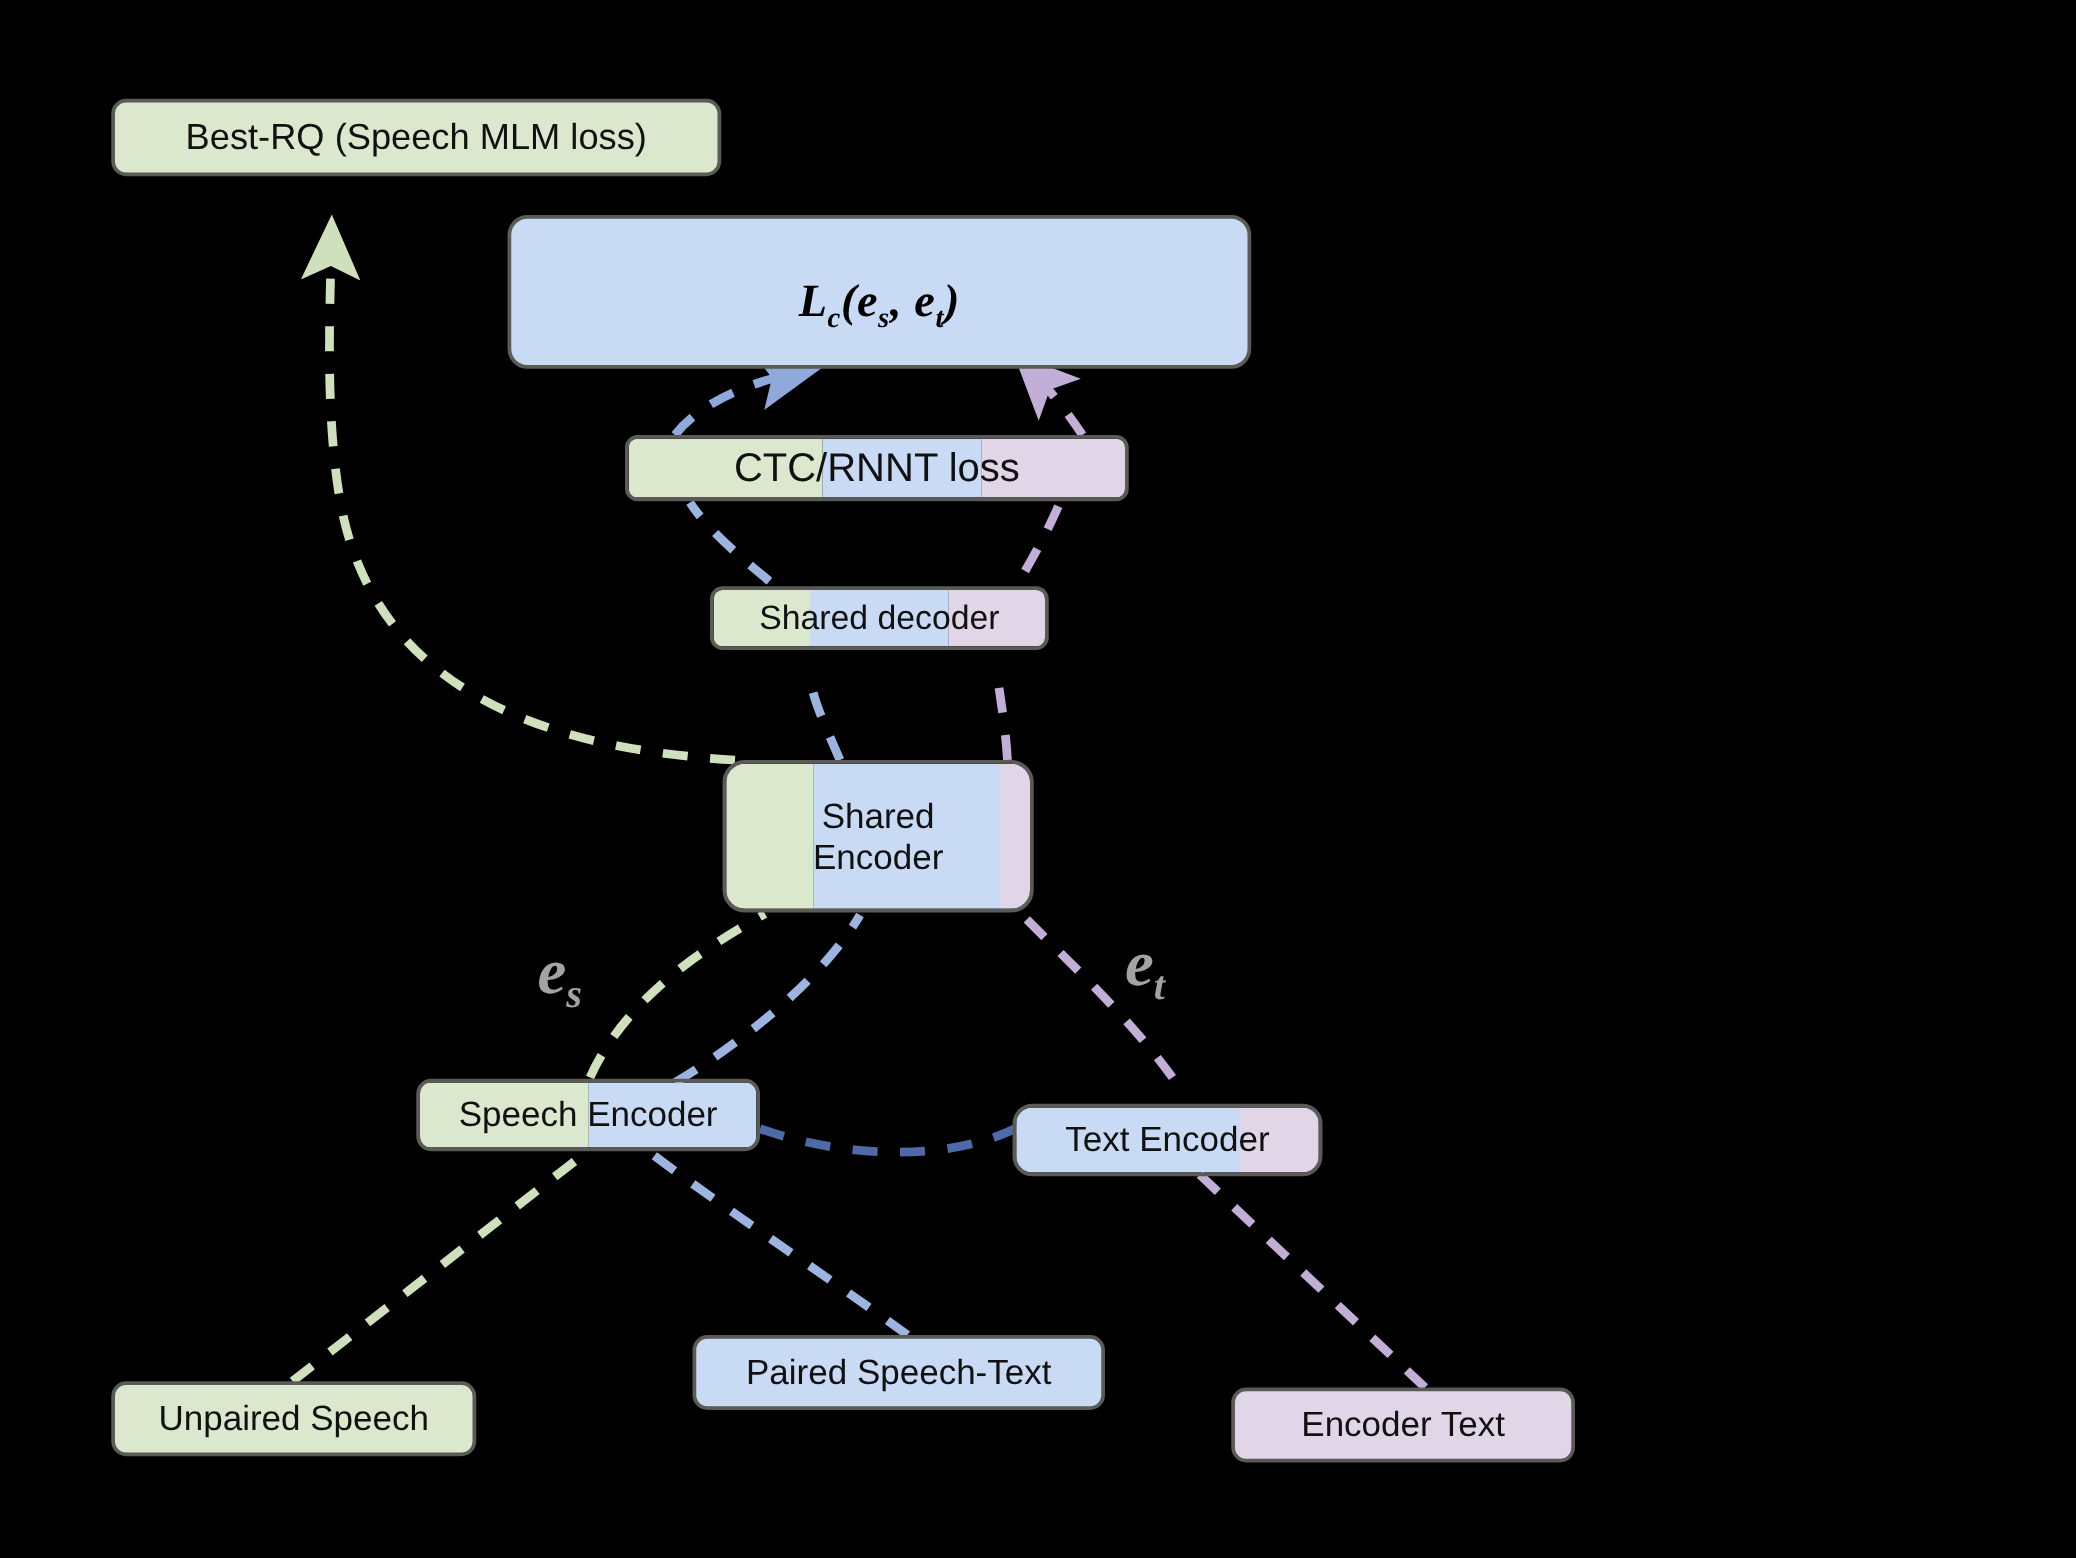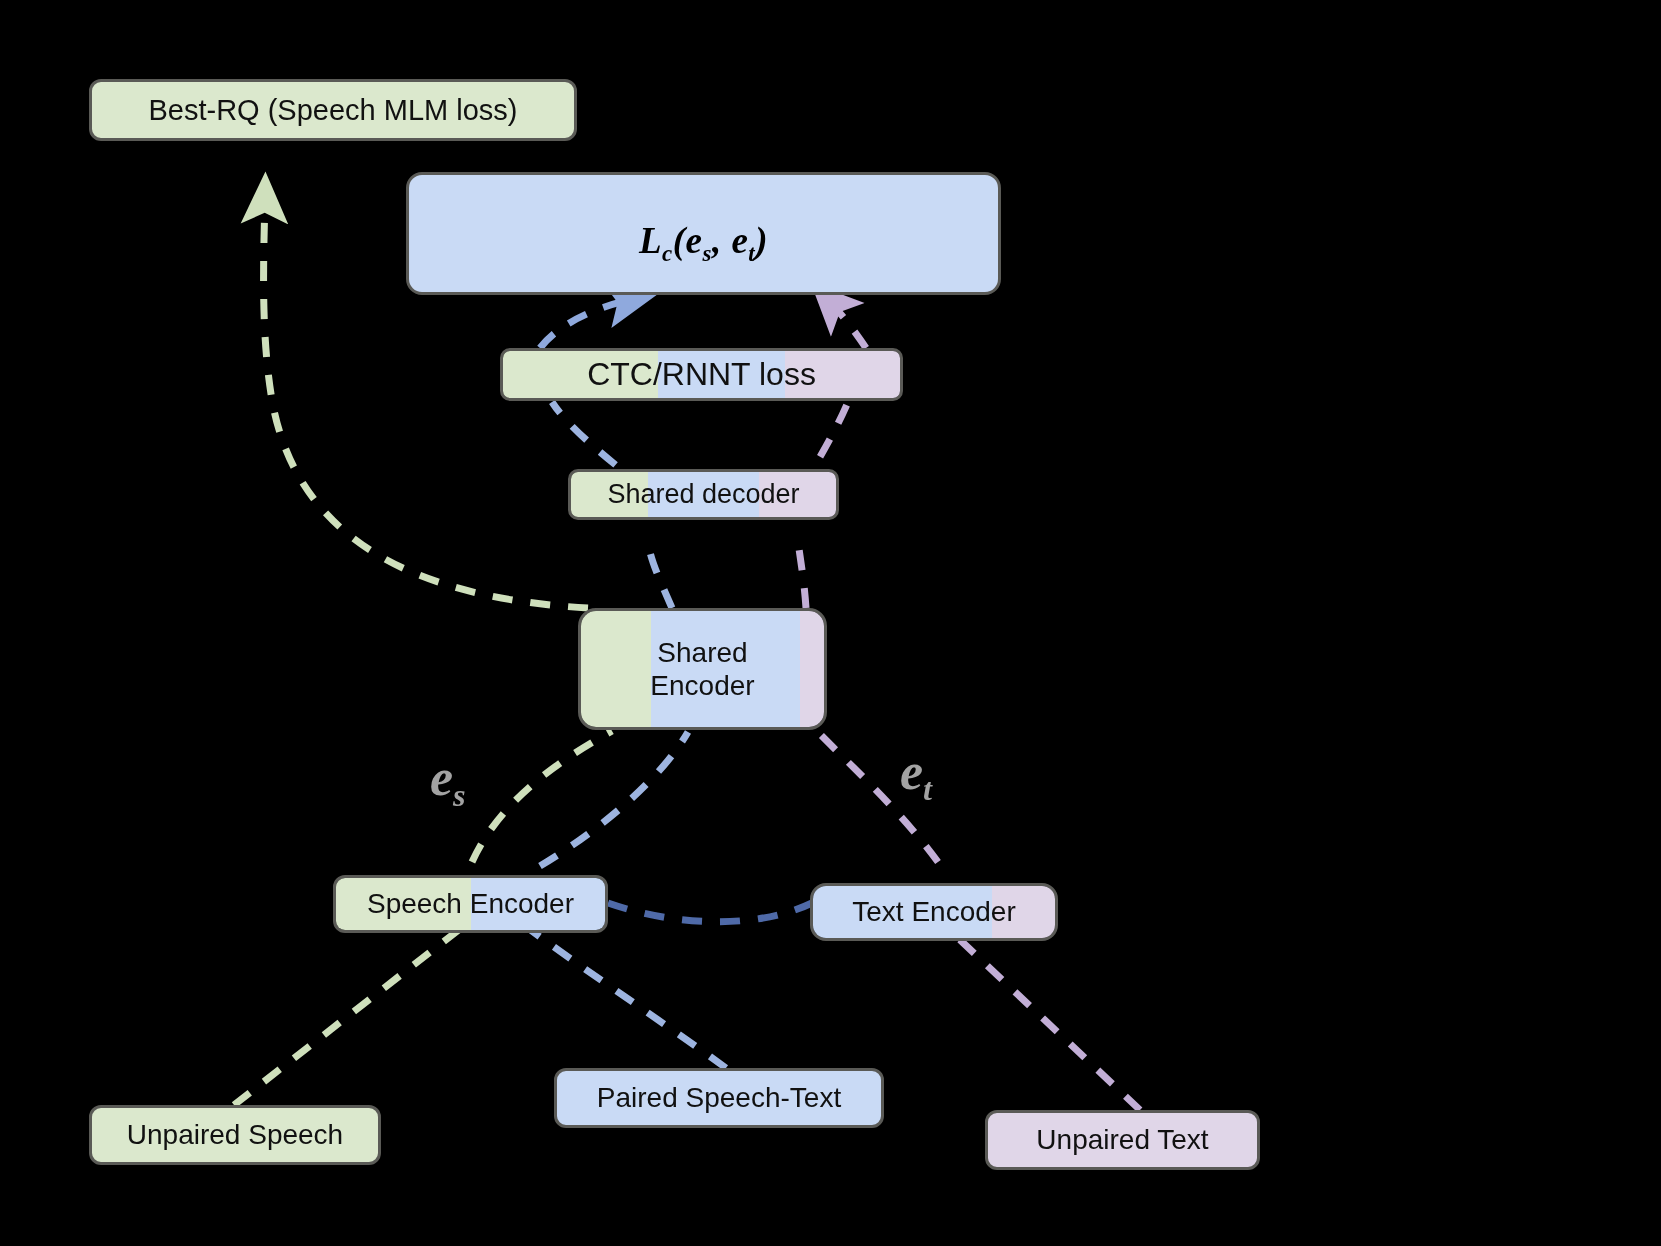--- a/index.html
+++ b/index.html
@@ -93,21 +93,20 @@
   }
   #node-shared-encoder {
     left: 578px; top: 608px; width: 249px; height: 122px;
     font-size: 28px;
     border-radius: 18px;
   }
   #node-speech-encoder {
     left: 333px; top: 863px; width: 275px; height: 58px;
     font-size: 28px;
     border-radius: 12px;
-    margin-top: 12px;
   }
   #node-text-encoder {
     left: 810px; top: 863px; width: 248px; height: 58px;
     font-size: 28px;
     border-radius: 16px;
     margin-top: 20px;
   }
   #node-unpaired-speech {
     left: 89px; top: 1105px; width: 292px; height: 60px;
     font-size: 28px;
@@ -232,20 +231,20 @@
 
   <div class="node" id="node-unpaired-speech">
     <span class="label">Unpaired Speech</span>
   </div>
 
   <div class="node" id="node-paired">
     <span class="label">Paired Speech-Text</span>
   </div>
 
   <div class="node" id="node-unpaired-text">
-    <span class="label">Unpaired Text</span>
+    <span class="label">Encoder Text</span>
   </div>
 
   <span class="emb" id="emb-es"><span>e</span><sub>s</sub></span>
 
   <span class="emb" id="emb-et"><span>e</span><sub>t</sub></span>
 
 </div>
 
 </body></html>

